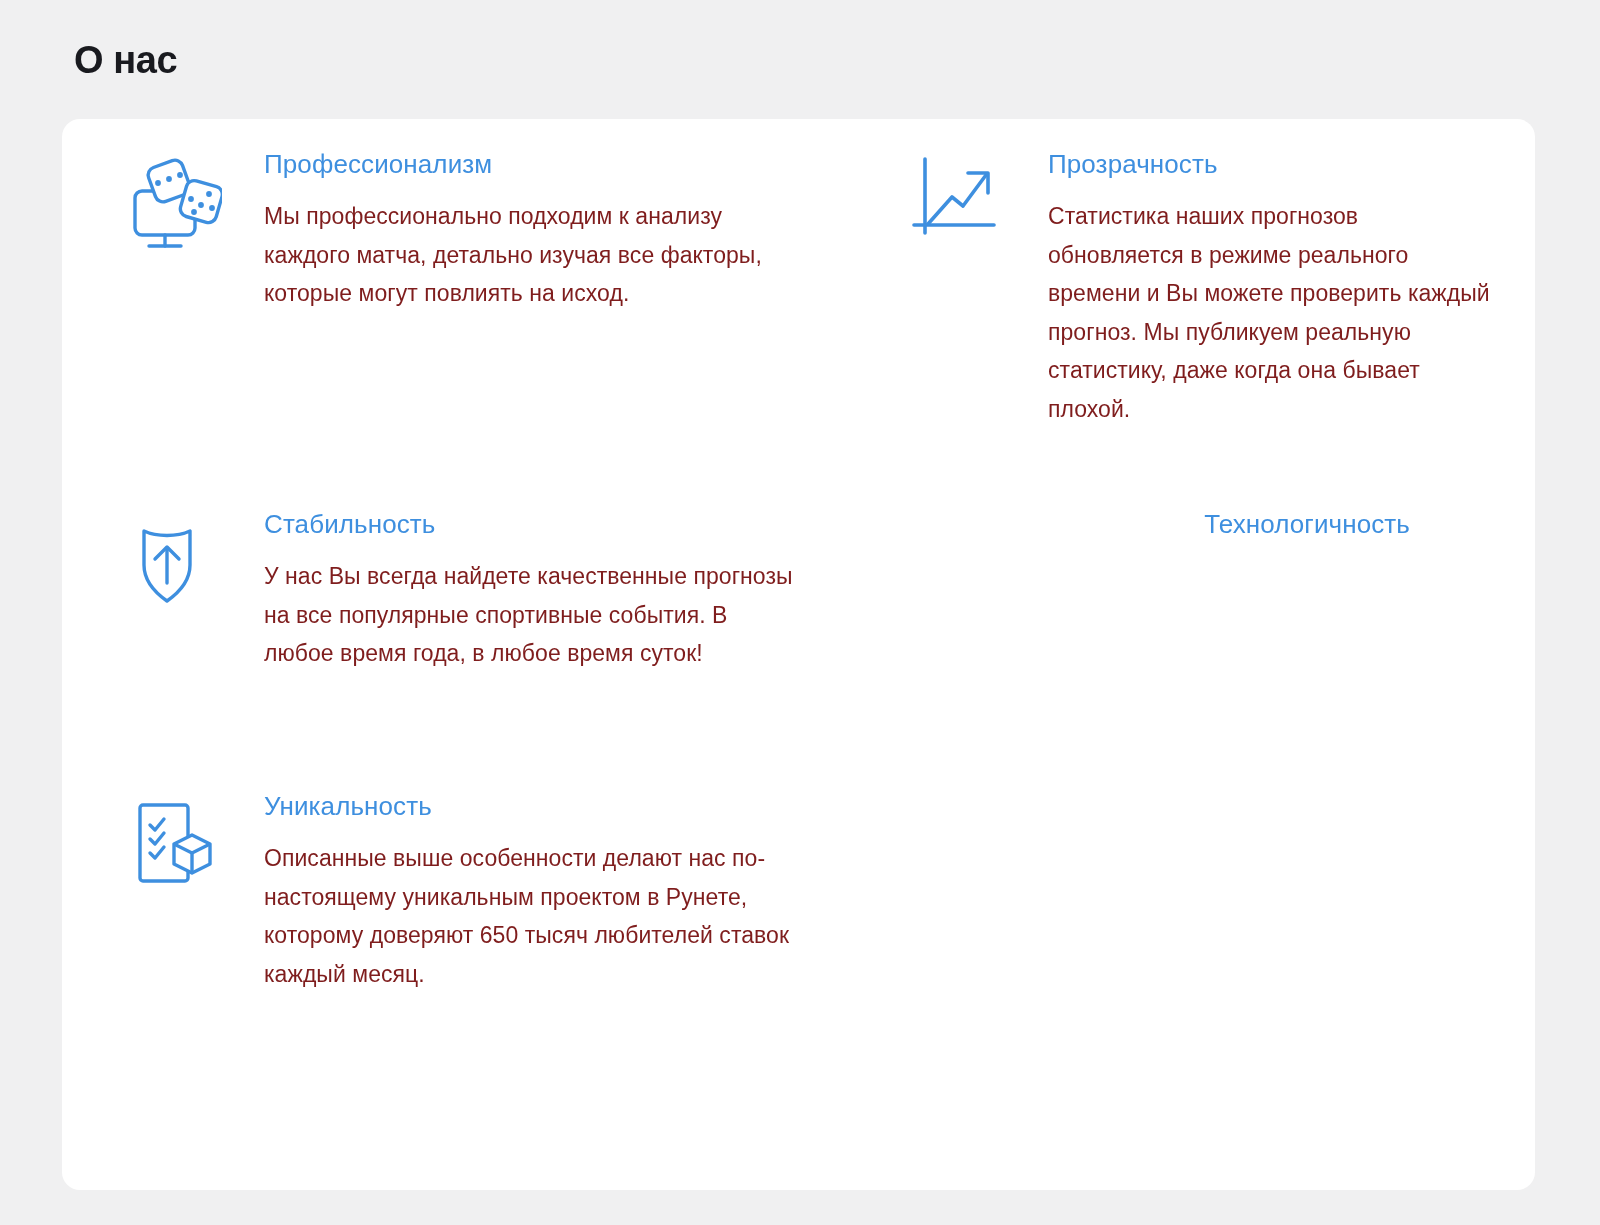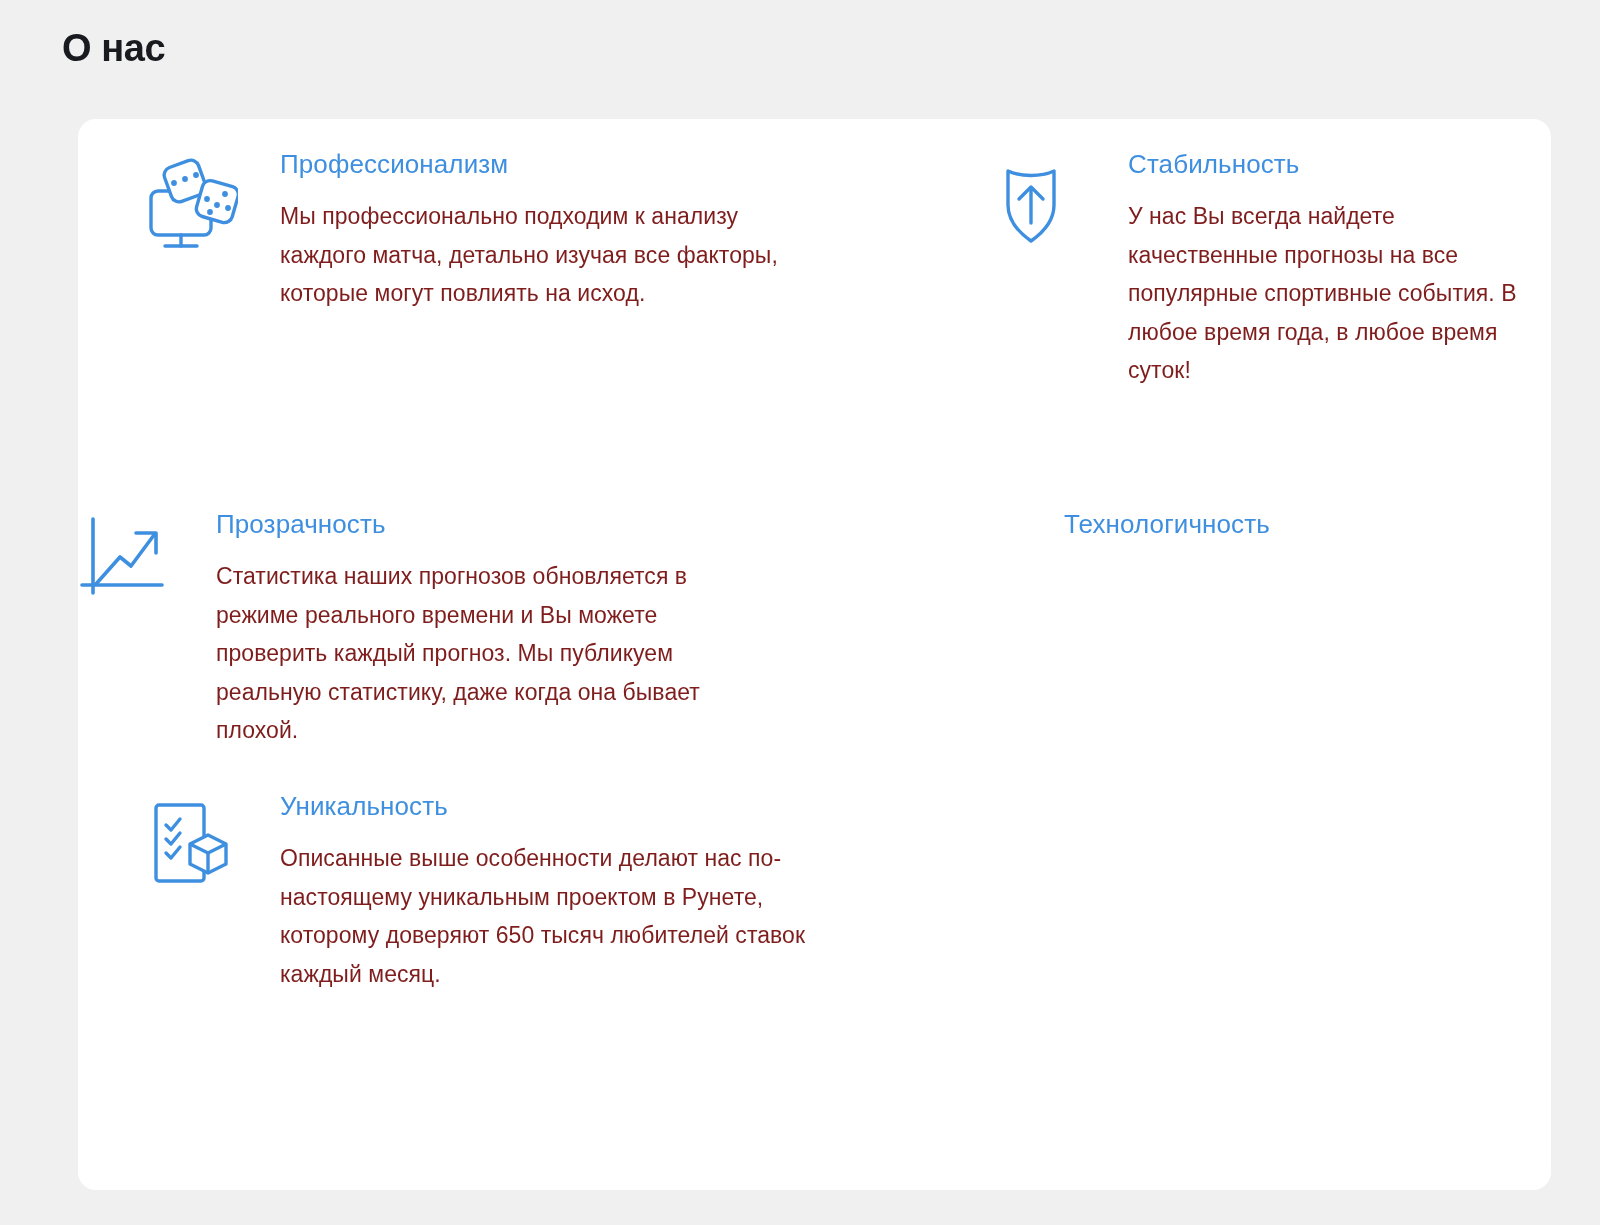--- a/index.html
+++ b/index.html
@@ -18,33 +18,32 @@
   }
 
   .page-title {
     position: absolute;
     left: 62px;
     top: 26px;
     font-size: 38px;
     font-weight: bold;
     color: #191a1f;
     letter-spacing: -0.4px;
-    margin: 0;
+    margin: 12px;
     line-height: 1.2;
   }
 
   .card {
     position: absolute;
     left: 62px;
     top: 119px;
     width: 1473px;
     height: 1071px;
     background: #ffffff;
     border-radius: 18px;
-    margin-left: 16px;
   }
 
   .grid {
     position: absolute;
     left: 0;
     top: 0;
     right: 0;
     bottom: 0;
     display: grid;
     grid-template-columns: 848px 1fr;
@@ -103,21 +102,21 @@
     margin: 0;
     font-size: 23px;
     line-height: 38.5px;
     color: #7f1d1d;
     letter-spacing: 0.05px;
   }
 
   
   .r1c2 .feature-icon { margin-right: 46px; margin-top: 4px; }
   .r1c2 .feature-body { max-width: 520px; }
-  .r2c2 .feature-body { max-width: 500px; padding-left: 138px; }
+  .r2c2 .feature-body { max-width: 500px; padding-left: 138px; text-align: right; }
   .r3c1 .feature-icon { margin-top: 6px; }
 </style>
 </head>
 <body>
 
 <h1 class="page-title">О нас</h1>
 
 <div class="card">
   <div class="grid">
 
@@ -138,46 +137,46 @@
           <circle cx="64" cy="55" r="2.9" fill="#3e8fdf"></circle>
           <circle cx="82" cy="51" r="2.9" fill="#3e8fdf"></circle>
         </svg>
       </span>
       <div class="feature-body">
         <h2 class="feature-title">Профессионализм</h2>
         <p class="feature-text">Мы профессионально подходим к анализу каждого матча, детально изучая все факторы, которые могут повлиять на исход.</p>
       </div>
     </div>
 
-    <div class="feature r2c1">
-      <span class="feature-icon">
-        <svg width="92" height="92" viewBox="0 0 92 92" fill="none">
-          <path d="M14 14 C27 20 47 20 60 14 V48 C60 66 47 77 37 84 C27 77 14 66 14 48 Z" stroke="#3e8fdf" stroke-width="3.4" stroke-linejoin="round"></path>
-          <path d="M37 66 V31" stroke="#3e8fdf" stroke-width="3.4" stroke-linecap="round"></path>
-          <path d="M25 42 L37 30 L49 42" stroke="#3e8fdf" stroke-width="3.4" stroke-linecap="round" stroke-linejoin="round"></path>
-        </svg>
-      </span>
-      <div class="feature-body">
-        <h2 class="feature-title">Стабильность</h2>
-        <p class="feature-text">У нас Вы всегда найдете качественные прогнозы на все популярные спортивные события. В любое время года, в любое время суток!</p>
-      </div>
-    </div>
-
     <div class="feature col-right r1c2">
       <span class="feature-icon">
         <svg width="92" height="92" viewBox="0 0 92 92" fill="none">
           <path d="M15 6 V80" stroke="#3e8fdf" stroke-width="3.6" stroke-linecap="round"></path>
           <path d="M4 72 H84" stroke="#3e8fdf" stroke-width="3.6" stroke-linecap="round"></path>
           <path d="M18 71 L42 44 L53 53 L76 22" stroke="#3e8fdf" stroke-width="3.6" stroke-linecap="round" stroke-linejoin="round"></path>
           <path d="M58 20 H78 V40" stroke="#3e8fdf" stroke-width="3.6" stroke-linecap="round" stroke-linejoin="round"></path>
         </svg>
       </span>
       <div class="feature-body">
         <h2 class="feature-title">Прозрачность</h2>
         <p class="feature-text">Статистика наших прогнозов обновляется в режиме реального времени и Вы можете проверить каждый прогноз. Мы публикуем реальную статистику, даже когда она бывает плохой.</p>
+      </div>
+    </div>
+
+    <div class="feature r2c1">
+      <span class="feature-icon">
+        <svg width="92" height="92" viewBox="0 0 92 92" fill="none">
+          <path d="M14 14 C27 20 47 20 60 14 V48 C60 66 47 77 37 84 C27 77 14 66 14 48 Z" stroke="#3e8fdf" stroke-width="3.4" stroke-linejoin="round"></path>
+          <path d="M37 66 V31" stroke="#3e8fdf" stroke-width="3.4" stroke-linecap="round"></path>
+          <path d="M25 42 L37 30 L49 42" stroke="#3e8fdf" stroke-width="3.4" stroke-linecap="round" stroke-linejoin="round"></path>
+        </svg>
+      </span>
+      <div class="feature-body">
+        <h2 class="feature-title">Стабильность</h2>
+        <p class="feature-text">У нас Вы всегда найдете качественные прогнозы на все популярные спортивные события. В любое время года, в любое время суток!</p>
       </div>
     </div>
 
     <div class="feature col-right r2c2">
       <span class="feature-icon empty"></span>
       <div class="feature-body">
         <h2 class="feature-title">Технологичность</h2>
       </div>
     </div>
 

